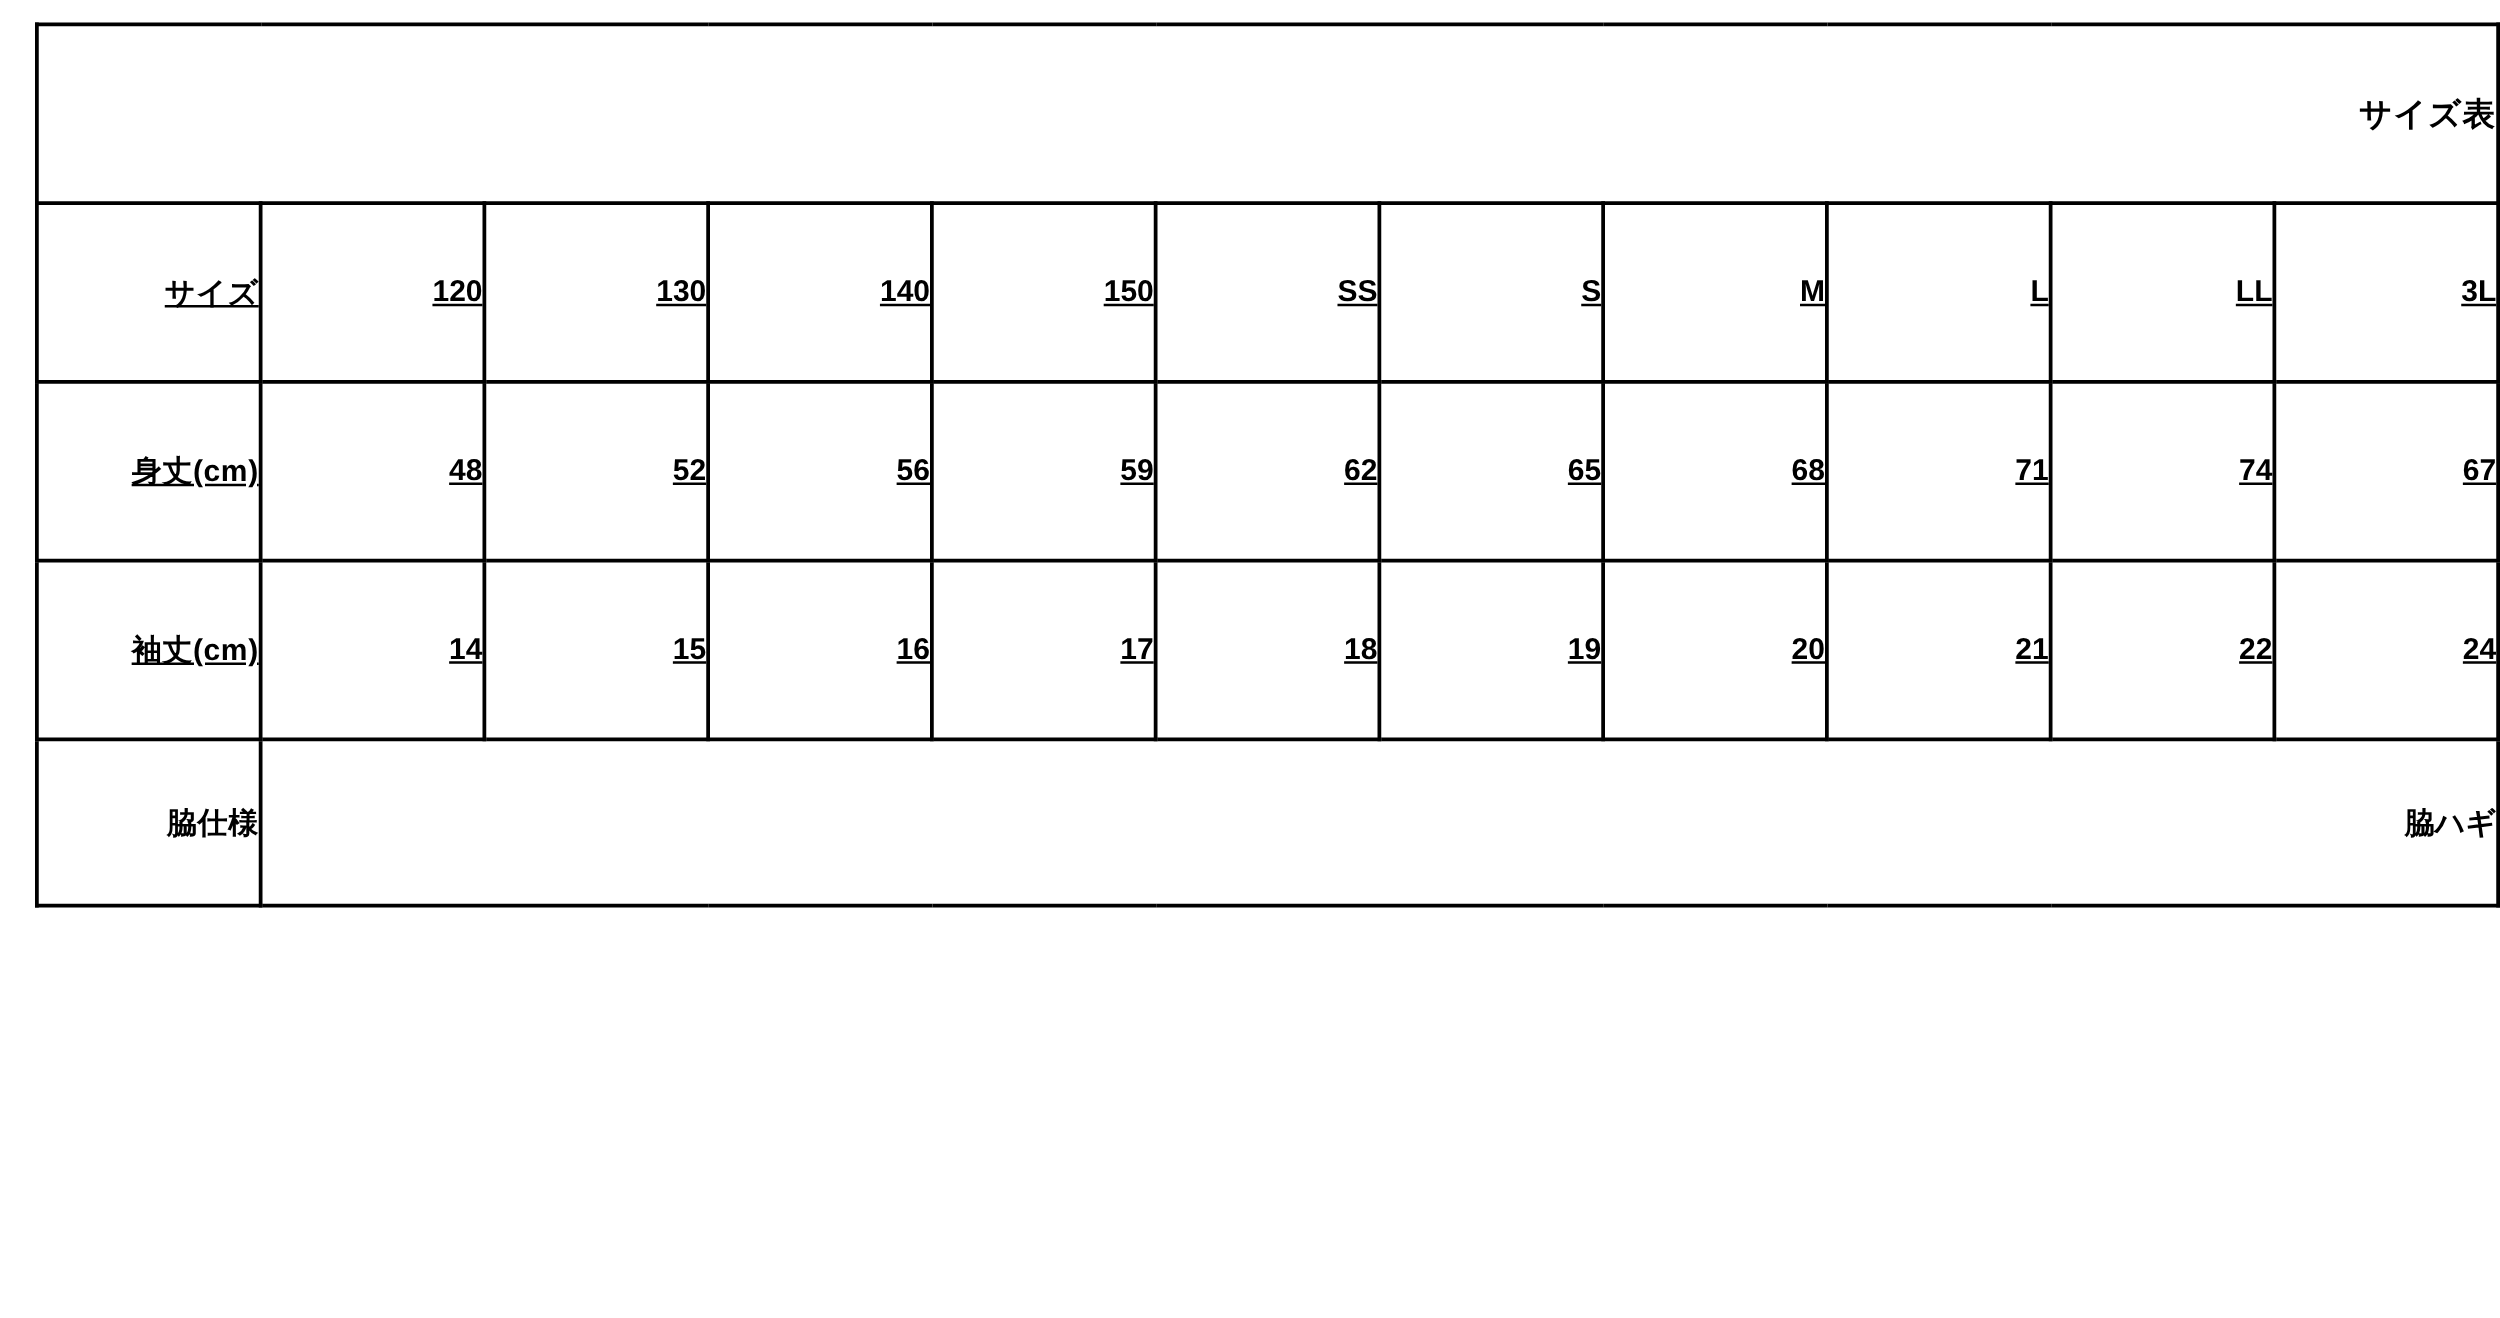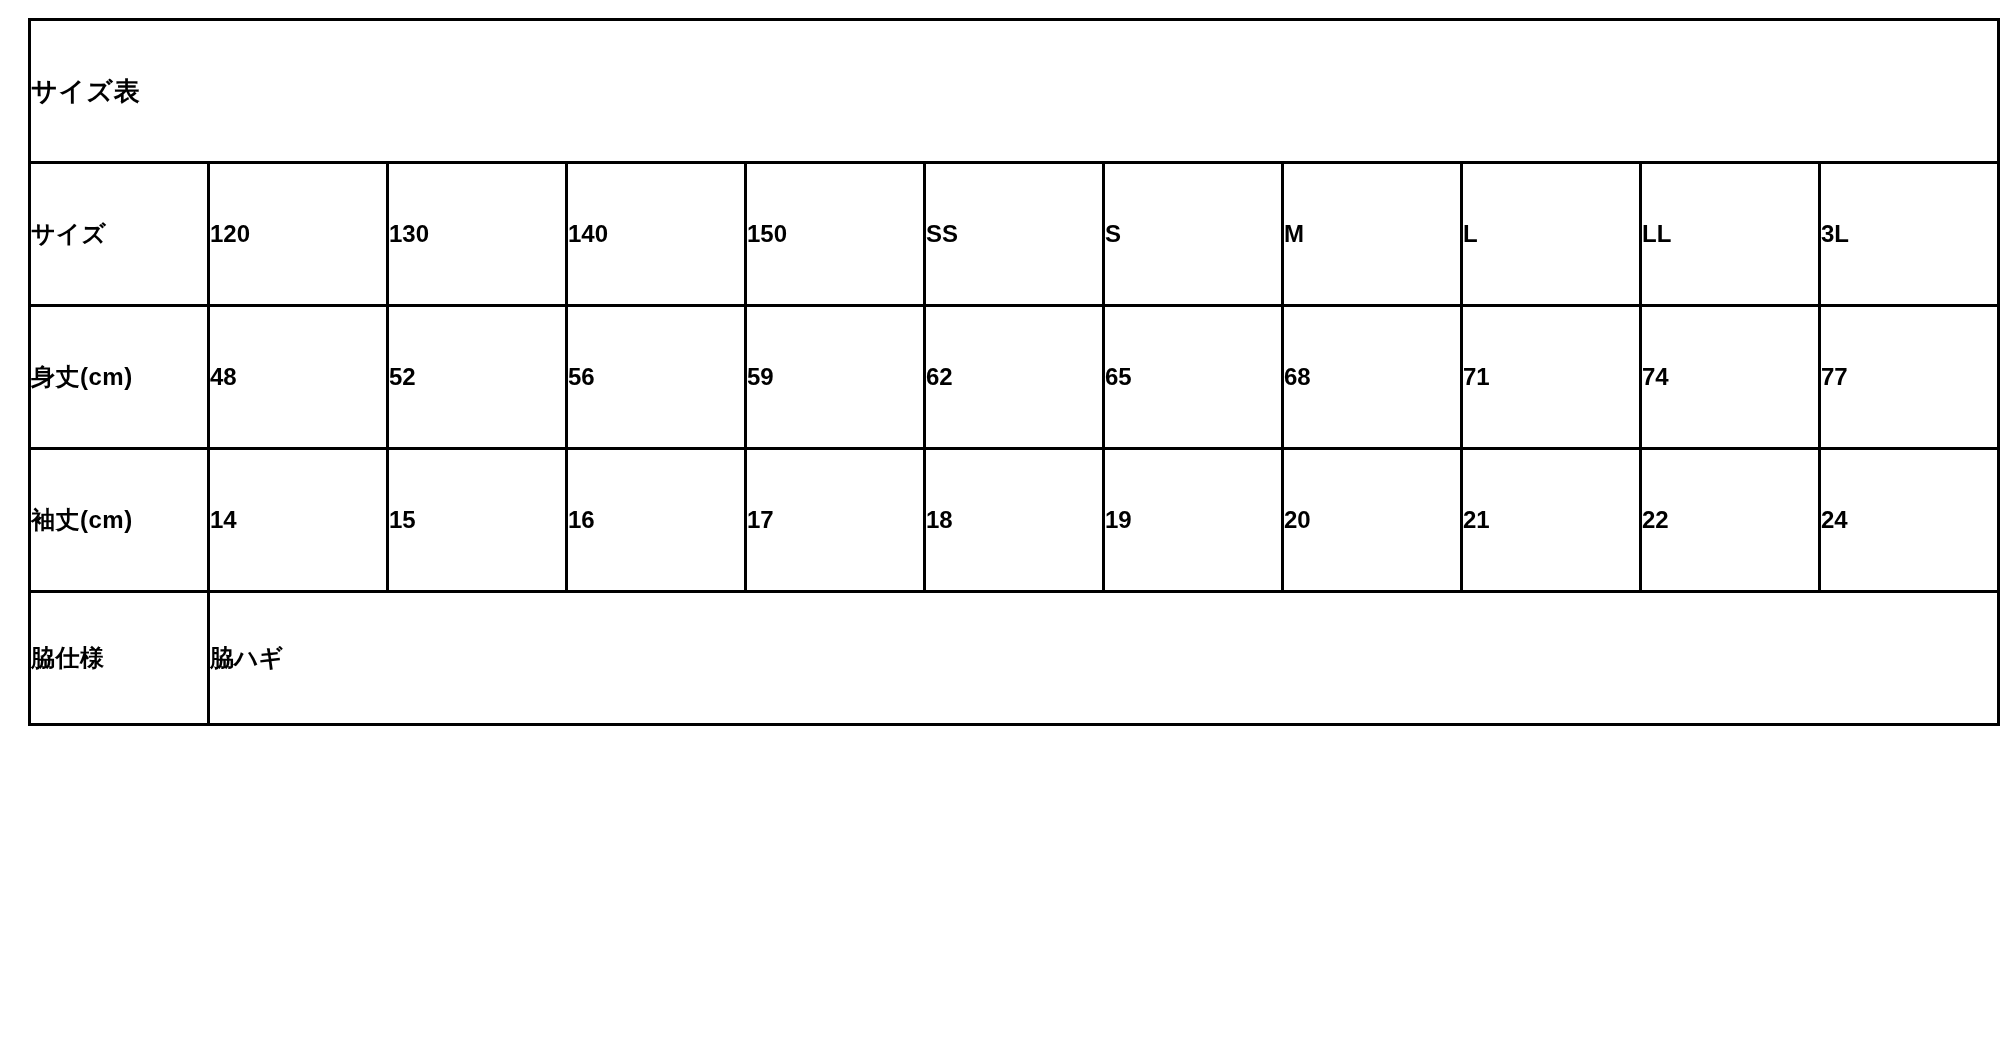--- a/index.html
+++ b/index.html
@@ -22,39 +22,40 @@
     padding: 18px 28px 28px 28px;
   }
   table.size-table {
     border-collapse: collapse;
     table-layout: fixed;
     width: 1972px;
     border: 3px solid #000000;
   }
   table.size-table td {
     border: 3px solid #000000;
-    text-align: left;
+    text-align: right;
     vertical-align: middle;
     font-weight: bold;
     font-size: 23px;
     padding: 0;
   }
   .title-cell {
     height: 140px;
     font-size: 26px !important;
     letter-spacing: 1px;
   }
   .row-head {
     width: 245px;
     font-size: 24px !important;
     letter-spacing: 0.5px;
   }
   .hdr-row td,
   .data-row td {
     height: 140px;
+    text-decoration: underline;
   }
   .hdr-row td.col-cell {
     font-size: 24px !important;
   }
   .data-row td.col-cell {
     font-size: 24px !important;
   }
   .footer-row td {
     height: 130px;
     font-size: 24px !important;
@@ -95,21 +96,21 @@
         <td class="row-head">身丈(cm)</td>
         <td class="col-cell col-120">48</td>
         <td class="col-cell col-130">52</td>
         <td class="col-cell col-140">56</td>
         <td class="col-cell col-150">59</td>
         <td class="col-cell col-ss">62</td>
         <td class="col-cell col-s">65</td>
         <td class="col-cell col-m">68</td>
         <td class="col-cell col-l">71</td>
         <td class="col-cell col-ll">74</td>
-        <td class="col-cell col-3l">77</td>
+        <td class="col-cell col-3l">67</td>
       </tr>
 
 
 
       <tr class="data-row">
         <td class="row-head">袖丈(cm)</td>
         <td class="col-cell col-120">14</td>
         <td class="col-cell col-130">15</td>
         <td class="col-cell col-140">16</td>
         <td class="col-cell col-150">17</td>

